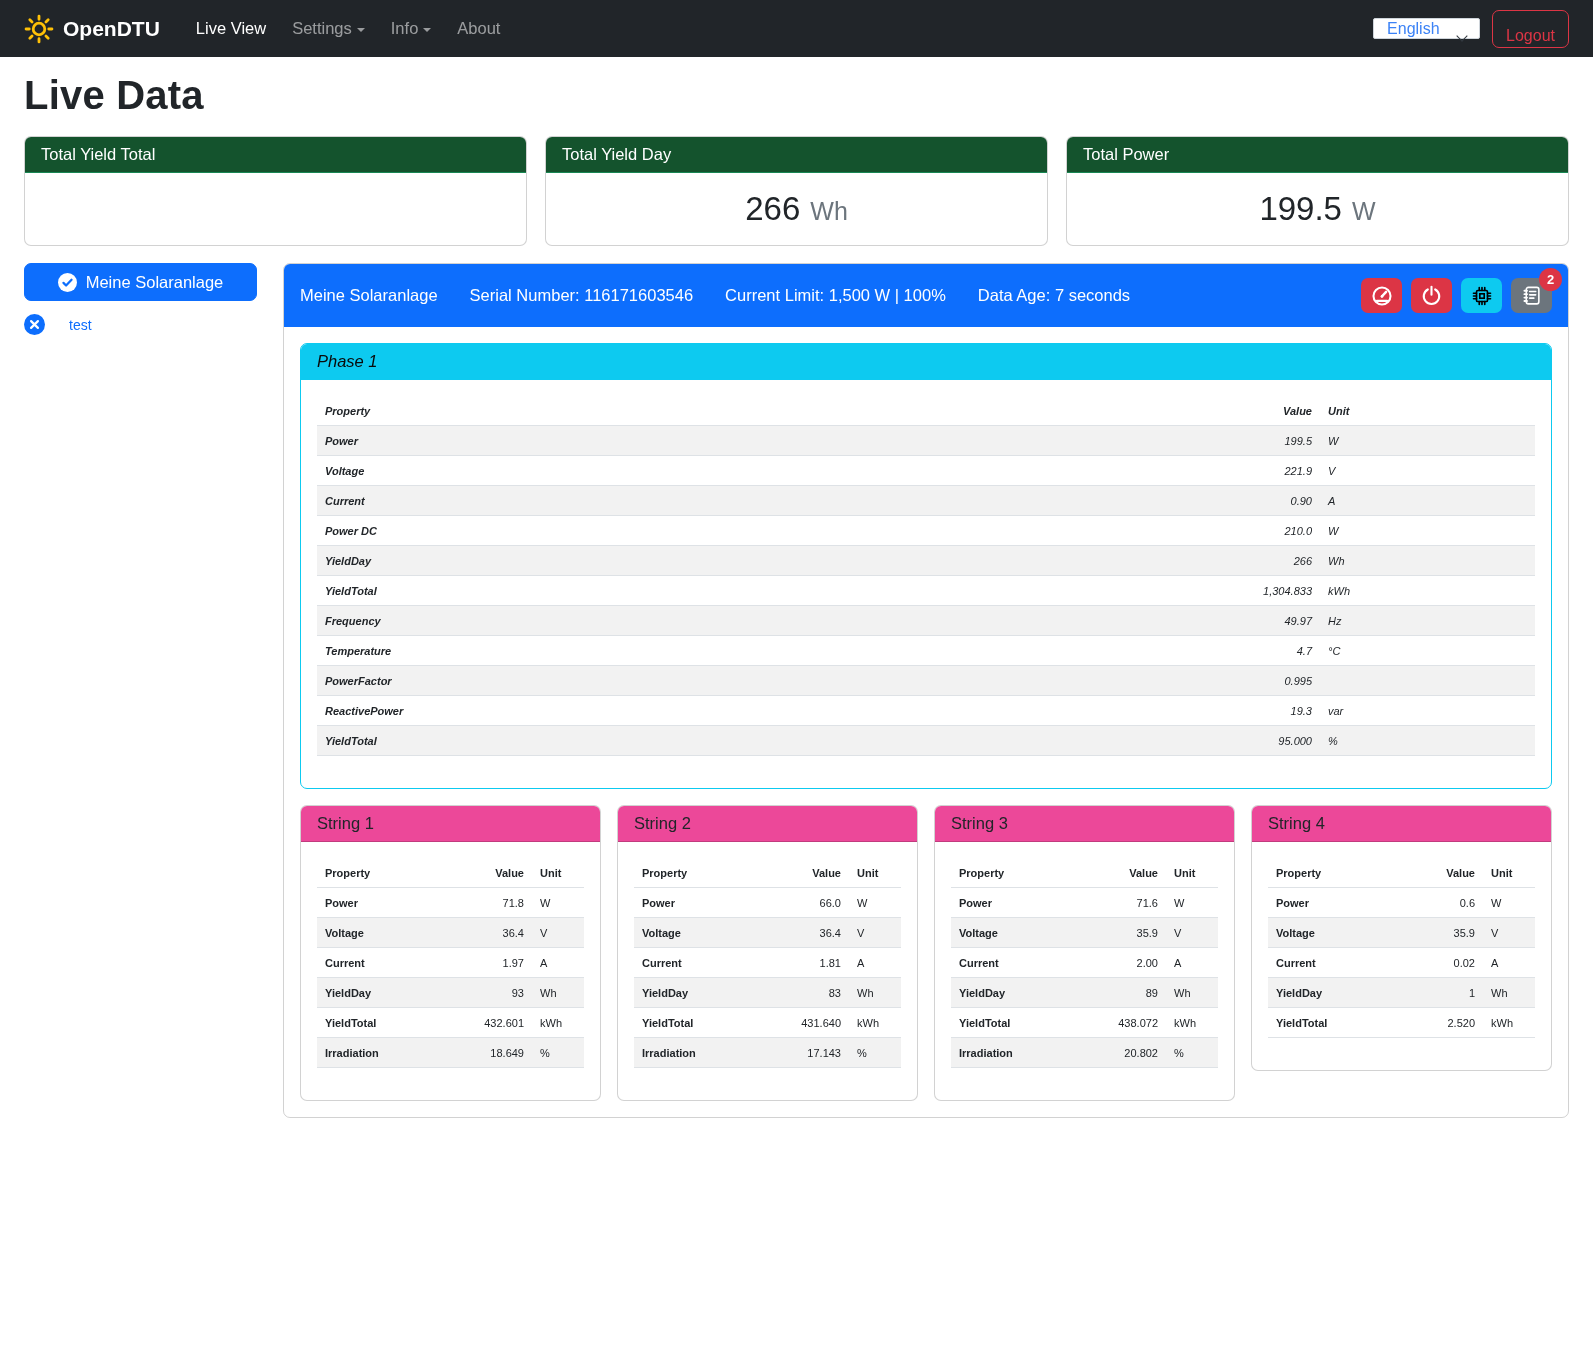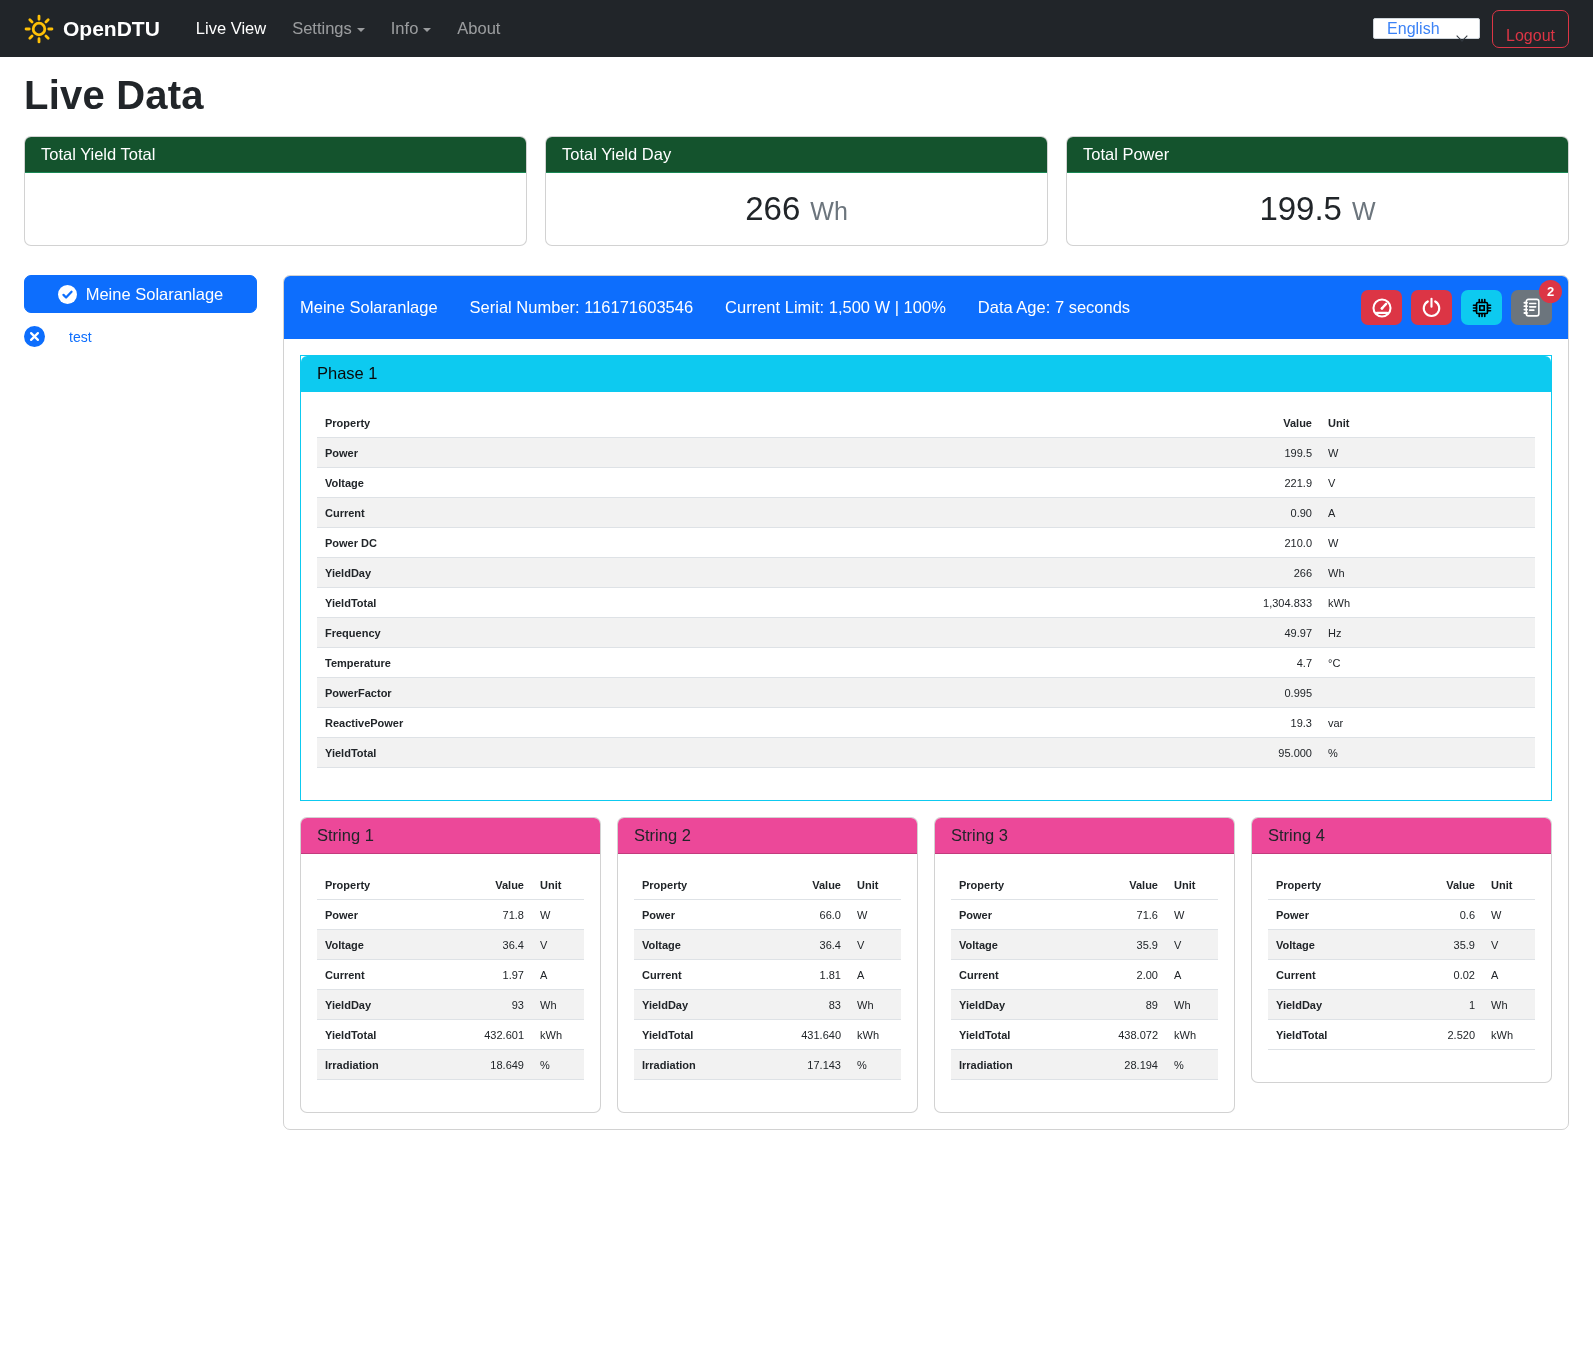--- a/index.html
+++ b/index.html
@@ -24,38 +24,38 @@
 
   .summary-grid { display:grid; grid-template-columns:repeat(3,1fr); gap:18px; }
   .card { background:#fff; border:1px solid rgba(0,0,0,.175); border-radius:7px; overflow:visible; }
   .card-header { padding:8px 16px; font-size:16.5px; border-bottom:1px solid rgba(0,0,0,.175); border-radius:6px 6px 0 0; }
   .summary-card .card-header { background:#14532d; color:#fff; border-bottom-color:#198754; }
   .summary-body { padding:17px 16px; text-align:center; display:flex; align-items:baseline; justify-content:center; gap:10px; }
   .summary-value { font-size:33px; color:#212529; }
   .summary-unit { font-size:25px; color:#6c757d; }
 
   
-  .content-row { display:flex; align-items:flex-start; gap:26px; margin-top:29px; padding-bottom:28px; }
+  .content-row { display:flex; align-items:flex-start; gap:26px; margin-top:17px; padding-bottom:28px; }
   .sidebar { width:233px; flex:0 0 233px; }
   .inv-select-btn { width:100%; background:#0d6efd; border:1px solid #0d6efd; color:#fff; border-radius:7px; height:38px; font-size:16.5px; display:flex; align-items:center; justify-content:center; gap:9px; cursor:pointer; font-family:inherit; }
   .inv-other { margin-top:13px; display:flex; align-items:center; gap:24px; color:#0d6efd; font-size:14px; cursor:pointer; }
 
   .main-card { flex:1; border:1px solid rgba(0,0,0,.175); border-radius:7px; }
   .main-header { background:#0d6efd; color:#fff; border-radius:6px 6px 0 0; padding:14px 16px; display:flex; align-items:center; gap:32px; font-size:16.5px; }
   .main-header .hdr-actions { margin-left:auto; display:flex; gap:9px; }
   .icon-btn { width:41px; height:35px; border:none; border-radius:7px; display:flex; align-items:center; justify-content:center; cursor:pointer; position:relative; }
   .icon-btn.danger { background:#dc3545; }
   .icon-btn.info { background:#0dcaf0; }
   .icon-btn.secondary { background:#6c757d; }
   .count-badge { position:absolute; top:-10px; right:-10px; background:#dc3545; color:#fff; width:23px; height:23px; border-radius:50%; font-size:13px; font-weight:700; display:flex; align-items:center; justify-content:center; }
 
   .main-body { padding:16px; }
 
   
-  .phase-card { border:1px solid #0dcaf0; border-radius:0; margin-bottom:16px; }
+  .phase-card { border:1px solid #0dcaf0; border-radius:7px; margin-bottom:16px;font-style:italic; }
   .phase-card .card-header { background:#0dcaf0; color:#0a0a0a; border-bottom-color:#0dcaf0; }
   .phase-body { padding:16px; }
 
   
   table.data-table { width:100%; border-collapse:collapse; font-size:11px; margin-bottom:16px; }
   table.data-table th, table.data-table td { padding:8.5px 8px; border-bottom:1px solid #dee2e6; text-align:left; vertical-align:middle; }
   table.data-table thead th { font-weight:700; }
   .col-prop { font-weight:700; }
   .col-val { text-align:right !important; font-weight:400; }
   th.col-val { font-weight:700; }
@@ -391,21 +391,21 @@
                       <td class="col-val">89</td>
                       <td class="col-unit">Wh</td>
                     </tr>
                     <tr>
                       <th class="col-prop">YieldTotal</th>
                       <td class="col-val">438.072</td>
                       <td class="col-unit">kWh</td>
                     </tr>
                     <tr>
                       <th class="col-prop">Irradiation</th>
-                      <td class="col-val">28.194</td>
+                      <td class="col-val">20.802</td>
                       <td class="col-unit">%</td>
                     </tr>
                   </tbody>
                 </table>
             </div>
           </div>
           <div class="card string-card">
             <div class="card-header">String 4</div>
             <div class="string-body">
               <table class="data-table string-table" data-table="strings.3">

